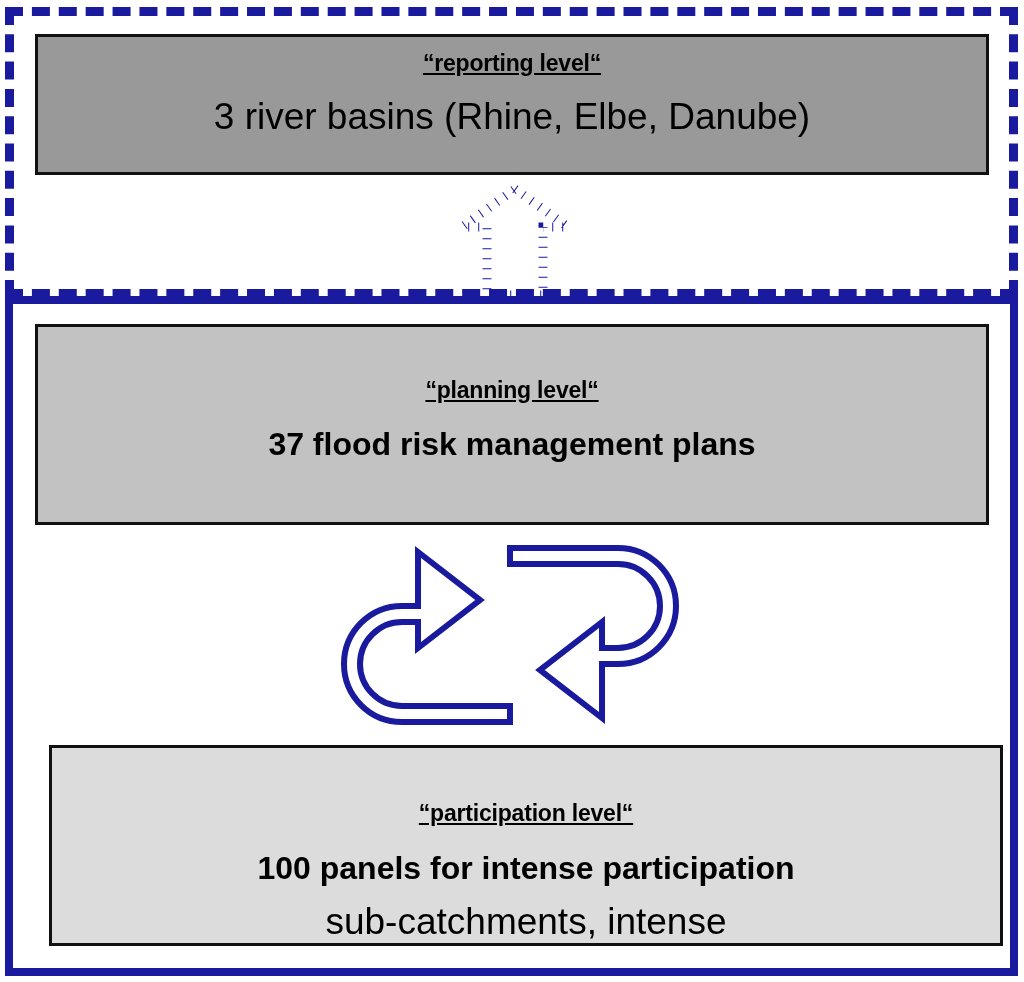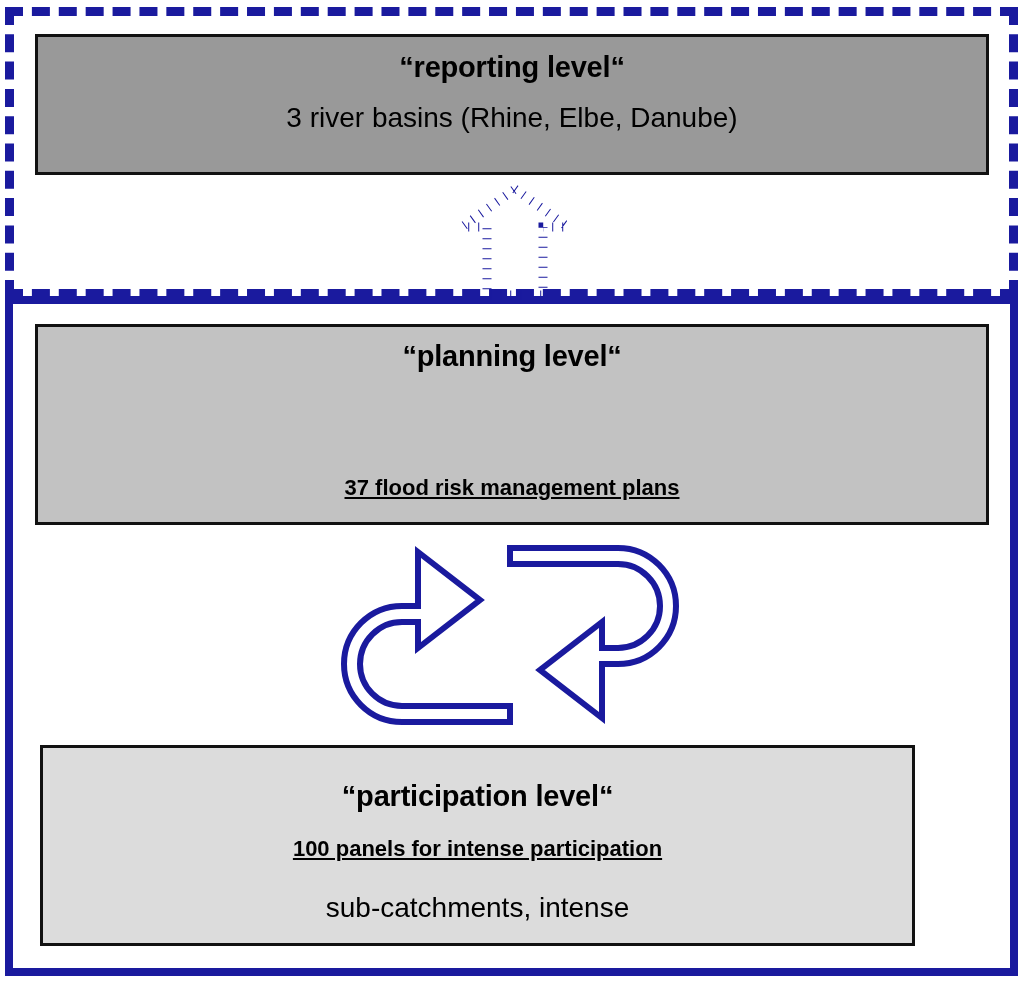--- a/index.html
+++ b/index.html
@@ -67,61 +67,61 @@
     justify-content: flex-start;
     padding-top: 14px;
   }
 
   .box-planning {
     left: 35px;
     top: 324px;
     width: 954px;
     height: 201px;
     background: #c2c2c2;
-    justify-content: space-between;
+    justify-content: center;
     padding-top: 13px;
   }
 
   .box-participation {
-    left: 40px;
+    left: 49px;
     top: 745px;
-    width: 875px;
+    width: 954px;
     height: 201px;
     background: #dcdcdc;
-    justify-content: center;
+    justify-content: flex-end;
     padding-top: 13px;
   }
 
   
   .level-title {
-    font-size: 29px;
+    font-size: 23px;
     font-weight: bold;
     line-height: 1.12;
     letter-spacing: -0.2px;
     white-space: nowrap;
+    text-decoration: underline;
   }
   .level-sub-bold {
-    font-size: 22px;
+    font-size: 32px;
     font-weight: bold;
     line-height: 1.1;
     white-space: nowrap;
-    text-decoration: underline;
   }
   .level-sub {
-    font-size: 28px;
+    font-size: 37px;
     font-weight: normal;
     line-height: 1.1;
     white-space: nowrap;
   }
 
   .box-reporting .level-title { margin-bottom: 20px; }
   .box-planning  .level-title { margin-bottom: 24px; }
   .box-planning  .level-sub-bold { margin-bottom: 22px; }
   .box-participation .level-title { margin-bottom: 24px; }
-  .box-participation .level-sub-bold { margin-bottom: 32px; }
+  .box-participation .level-sub-bold { margin-bottom: 16px; }
 
   
   .arrow-up-dotted {
     position: absolute;
     left: 440px;
     top: 183px;
     width: 150px;
     height: 120px;
   }
   .arrow-cycle {

